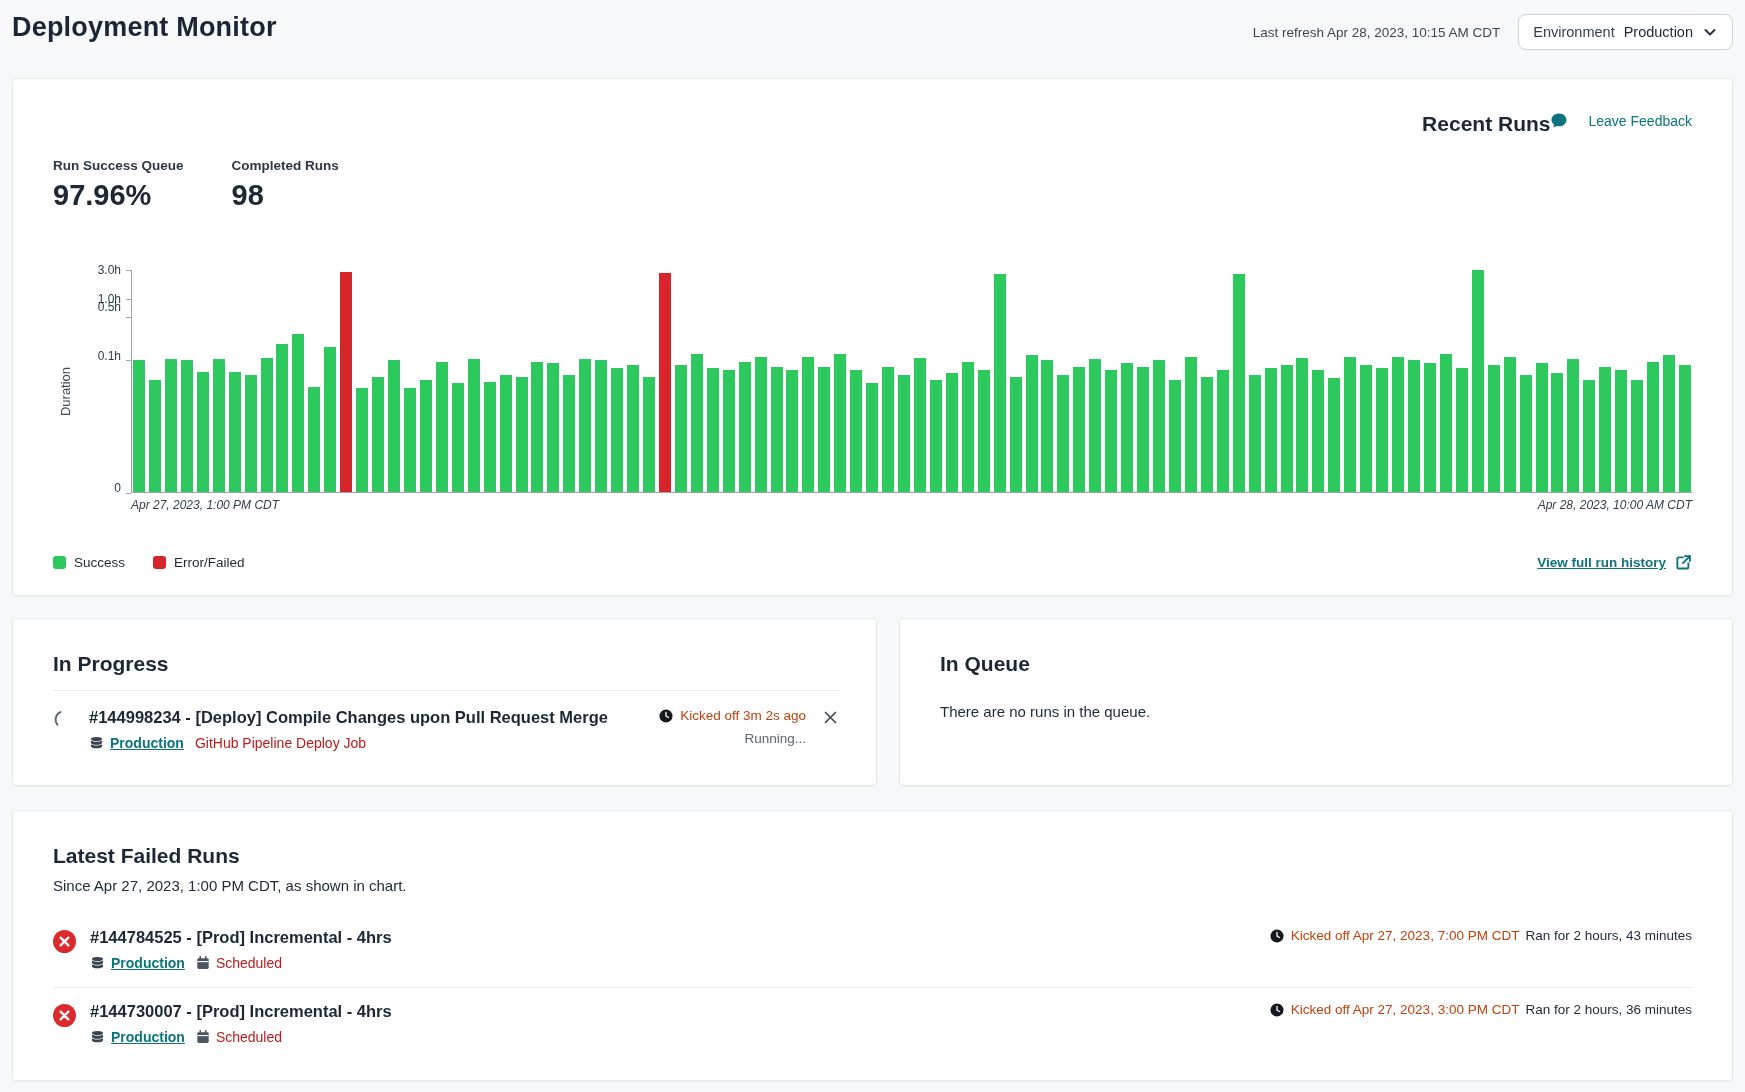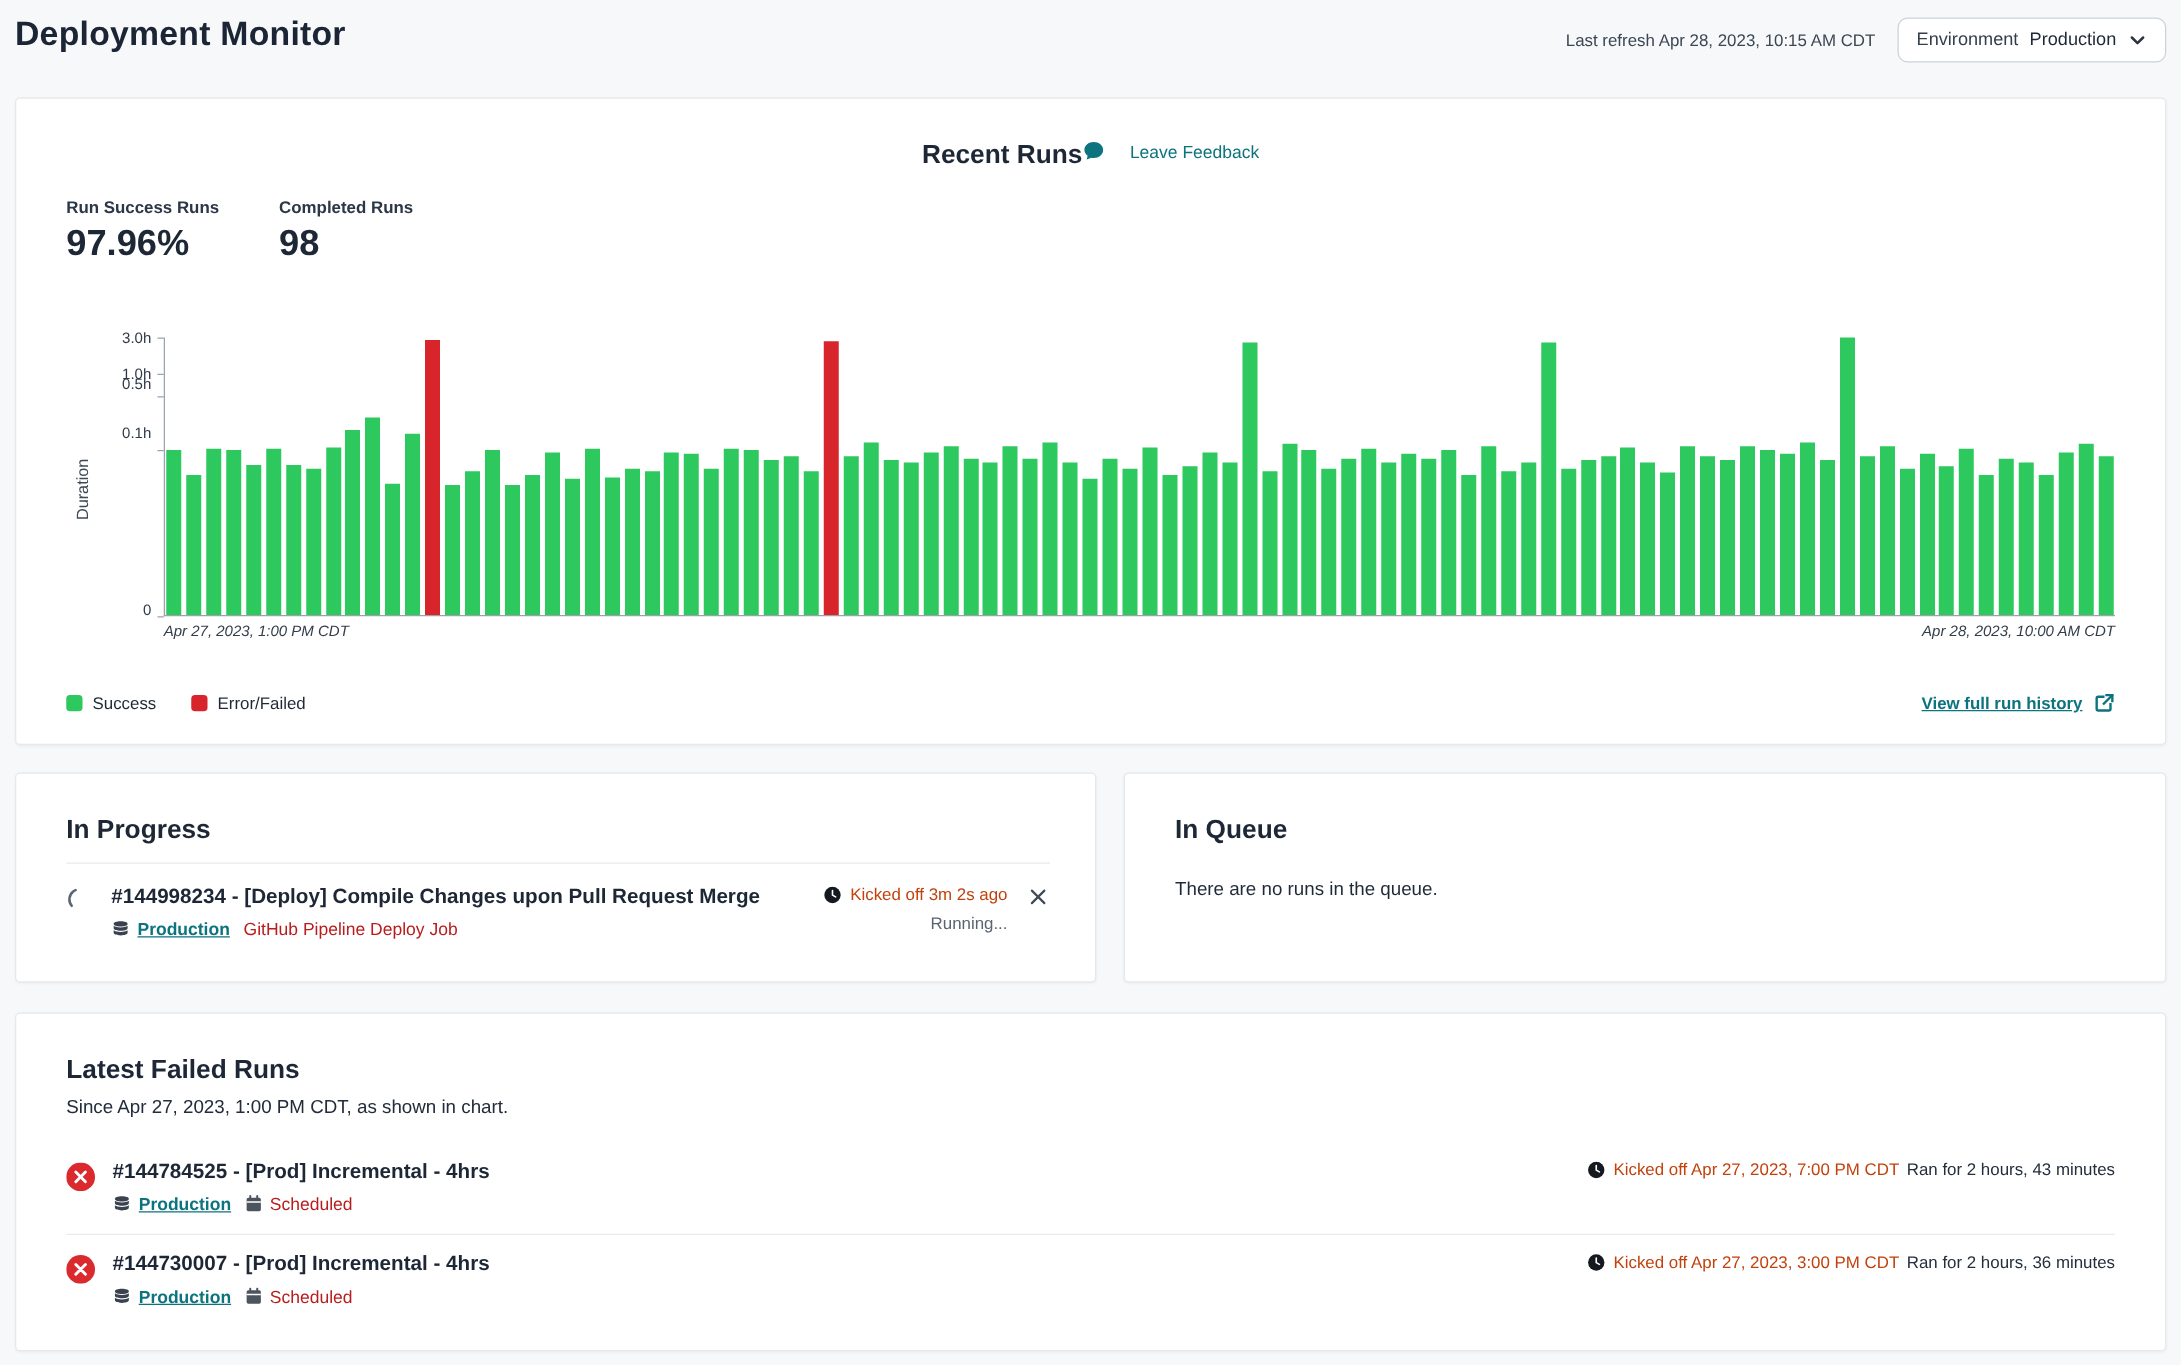--- a/index.html
+++ b/index.html
@@ -28,21 +28,21 @@
 
   
   .card {
     background:#fff; border:1px solid #e6e8ea; border-radius:4px;
     box-shadow:0 1px 2px rgba(20,30,40,.04);
   }
   .card-title { font-size:21px; font-weight:700; color:#1d2736; }
 
   
   .recent-runs { margin-top:28px; padding:33px 40px 24px; position:relative; }
-  .recent-runs-head { display:flex; justify-content:center; align-items:flex-start; }
+  .recent-runs-head { display:flex; justify-content:flex-end; align-items:flex-start; }
   .feedback-link { display:flex; align-items:center; gap:20px; color:#0d737e; font-size:14px; cursor:pointer; }
   .metrics { display:flex; gap:48px; margin-top:22px; }
   .metric-label { font-size:13.5px; font-weight:700; color:#2c3747; }
   .metric-value { font-size:29px; font-weight:700; color:#1d2736; margin-top:6px; }
 
   
   .chart { display:flex; margin-top:58px; }
   .y-axis-label {
     width:26px; display:flex; align-items:center; justify-content:center;
     font-size:13px; color:#3f4a56;
@@ -127,42 +127,42 @@
           <svg width="18" height="18" viewBox="0 0 18 18">
               <path fill="#0d737e" d="M9 1.5C4.9 1.5 1.5 4.3 1.5 7.8c0 1.9 1 3.6 2.6 4.8l-.7 3 3.6-1.5c.6.1 1.3.2 2 .2 4.1 0 7.5-2.8 7.5-6.4S13.1 1.5 9 1.5z"></path>
             </svg>
         </span>
         <span>Leave Feedback</span>
       </div>
     </div>
 
     <div class="metrics">
       <div>
-        <div class="metric-label">Run Success Runs</div>
+        <div class="metric-label">Run Success Queue</div>
         <div class="metric-value">97.96%</div>
       </div>
       <div>
         <div class="metric-label">Completed Runs</div>
         <div class="metric-value">98</div>
       </div>
     </div>
 
     <div class="chart">
       <div class="y-axis-label">
         <span>Duration</span>
       </div>
       <div class="y-ticks">
           <div class="y-tick-mark" style="top: 0px;"></div>
           <div class="y-tick-label" style="top: 0px;">3.0h</div>
           <div class="y-tick-mark" style="top: 29px;"></div>
           <div class="y-tick-label" style="top: 29px;">1.0h</div>
           <div class="y-tick-mark" style="top: 47.3628px;"></div>
           <div class="y-tick-label" style="top: 37px;">0.5h</div>
           <div class="y-tick-mark" style="top: 90px;"></div>
-          <div class="y-tick-label" style="top: 76px;">0.1h</div>
+          <div class="y-tick-label" style="top: 86px;">0.1h</div>
           <div class="y-tick-mark" style="top: 223px;"></div>
           <div class="y-tick-label" style="top: 218px;">0</div>
         </div>
       <div class="plot-col">
         <div class="plot">
             <div class="bar" style="height: 131.6px; background: rgb(45, 201, 95);"></div>
             <div class="bar" style="height: 111.8px; background: rgb(45, 201, 95);"></div>
             <div class="bar" style="height: 133px; background: rgb(45, 201, 95);"></div>
             <div class="bar" style="height: 132.5px; background: rgb(45, 201, 95);"></div>
             <div class="bar" style="height: 120.3px; background: rgb(45, 201, 95);"></div>

